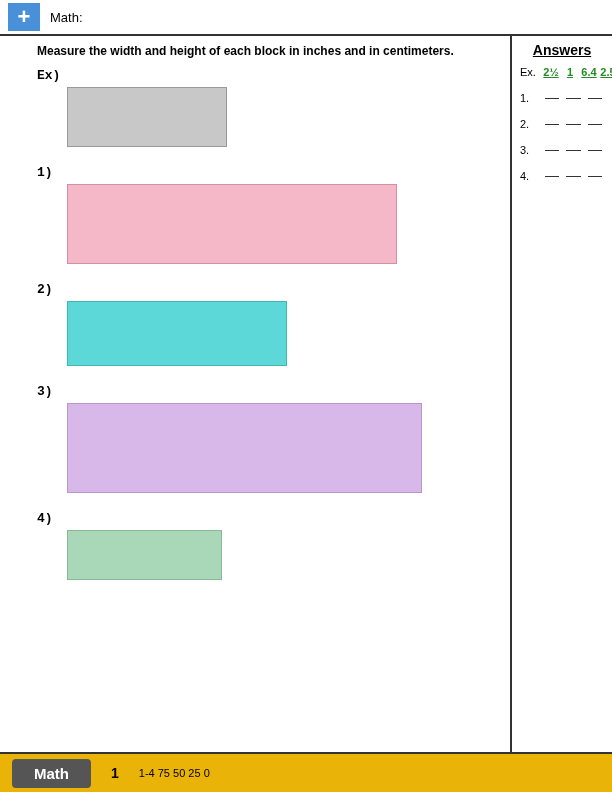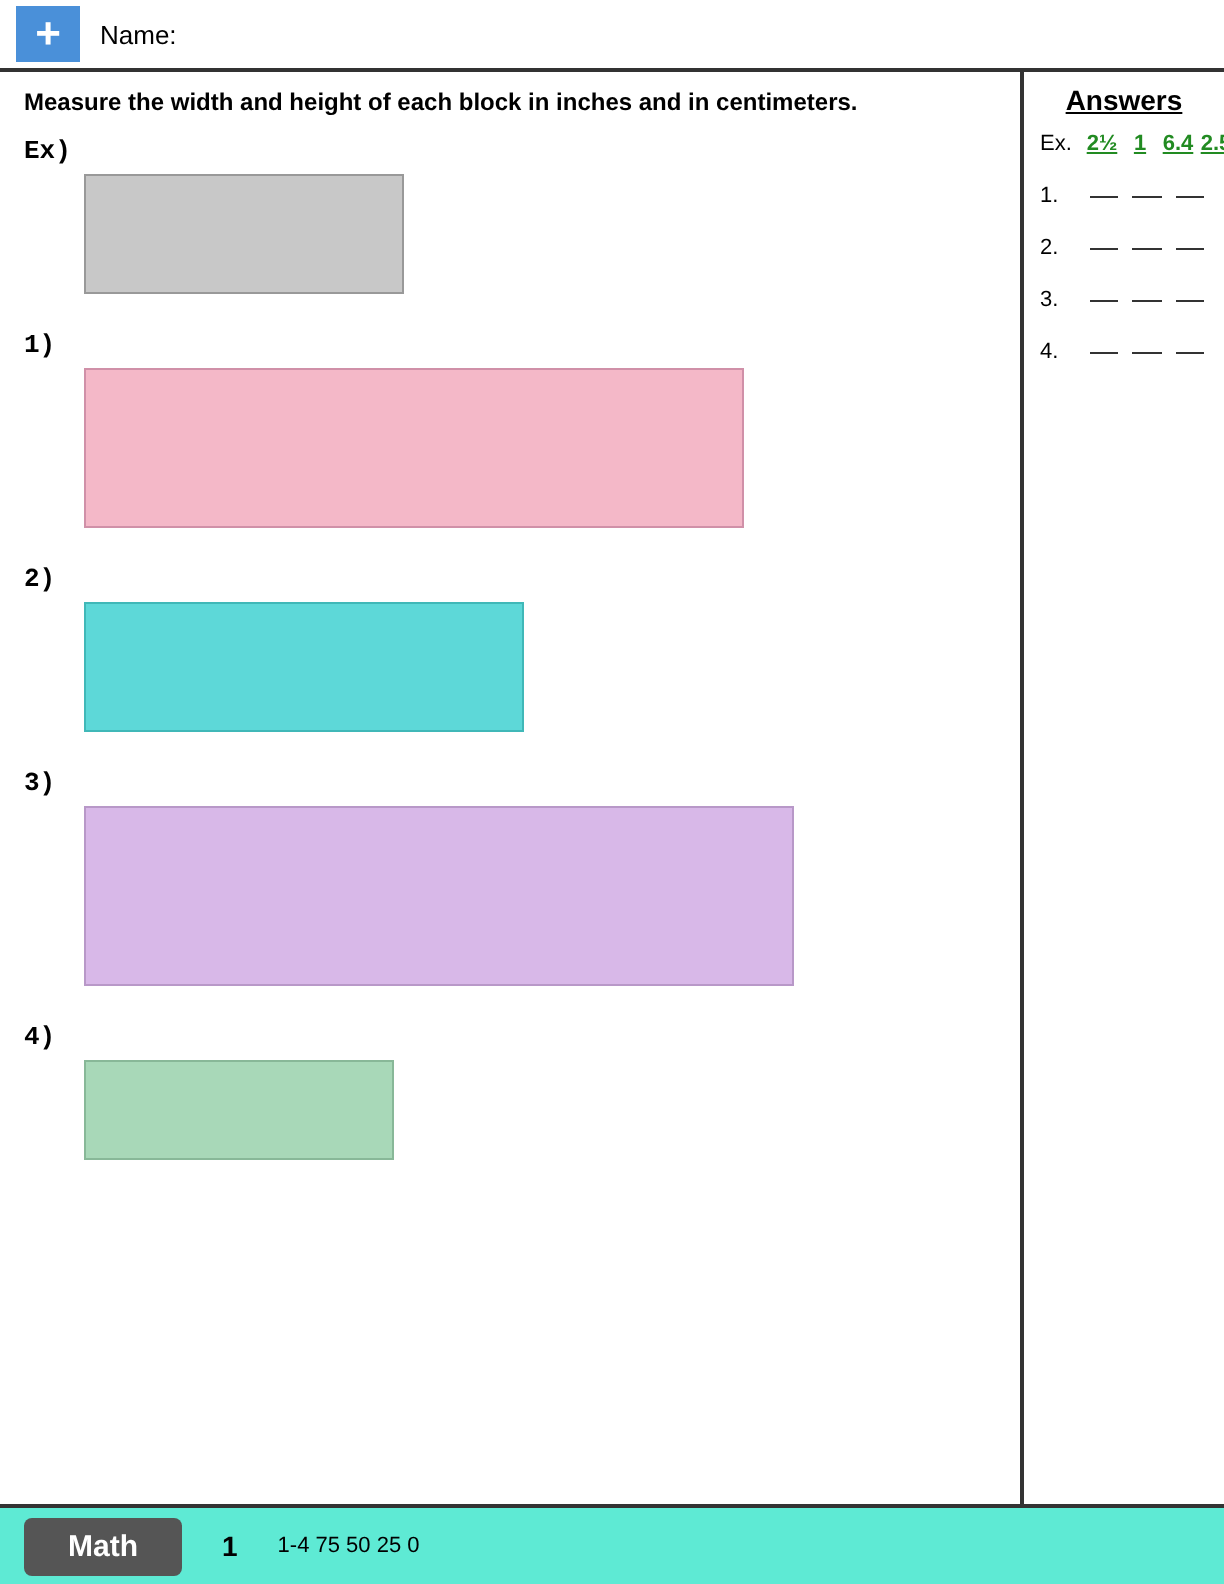--- a/index.html
+++ b/index.html
@@ -47,20 +47,21 @@
     }
     #name-field {
       font-size: 13px;
       white-space: nowrap;
     }
 
     
     #main-layout {
       display: flex;
       height: calc(792px - 36px - 40px);
+      padding-left: 25px;
     }
 
     
     #content-area {
       flex: 1;
       padding: 8px 12px;
       border-right: 2px solid #333;
       overflow: hidden;
     }
 
@@ -156,21 +157,21 @@
       border-bottom: 1px solid #333;
       margin: 0 2px;
     }
 
     
     #footer {
       height: 40px;
       border-top: 2px solid #333;
       display: flex;
       align-items: center;
-      background: #5eead4;
+      background: #eab308;
     }
     #math-badge {
       background: #555;
       color: #fff;
       font-size: 15px;
       font-weight: bold;
       padding: 6px 22px;
       margin-left: 12px;
       border-radius: 4px;
     }
@@ -189,21 +190,21 @@
       font-size: 11px;
       margin-right: 8px;
       white-space: nowrap;
     }
   </style>
 </head>
 <body>
 
 <div id="header">
   <div id="logo"></div>
-  <div id="name-field">Name:</div>
+  <div id="name-field">Math:</div>
 </div>
 
 <div id="main-layout">
 
   <div id="content-area">
 
     <div id="instructions">Measure the width and height of each block in inches and in centimeters.</div>
 
     <div class="problem-block">
       <div class="problem-label">Ex)</div>

